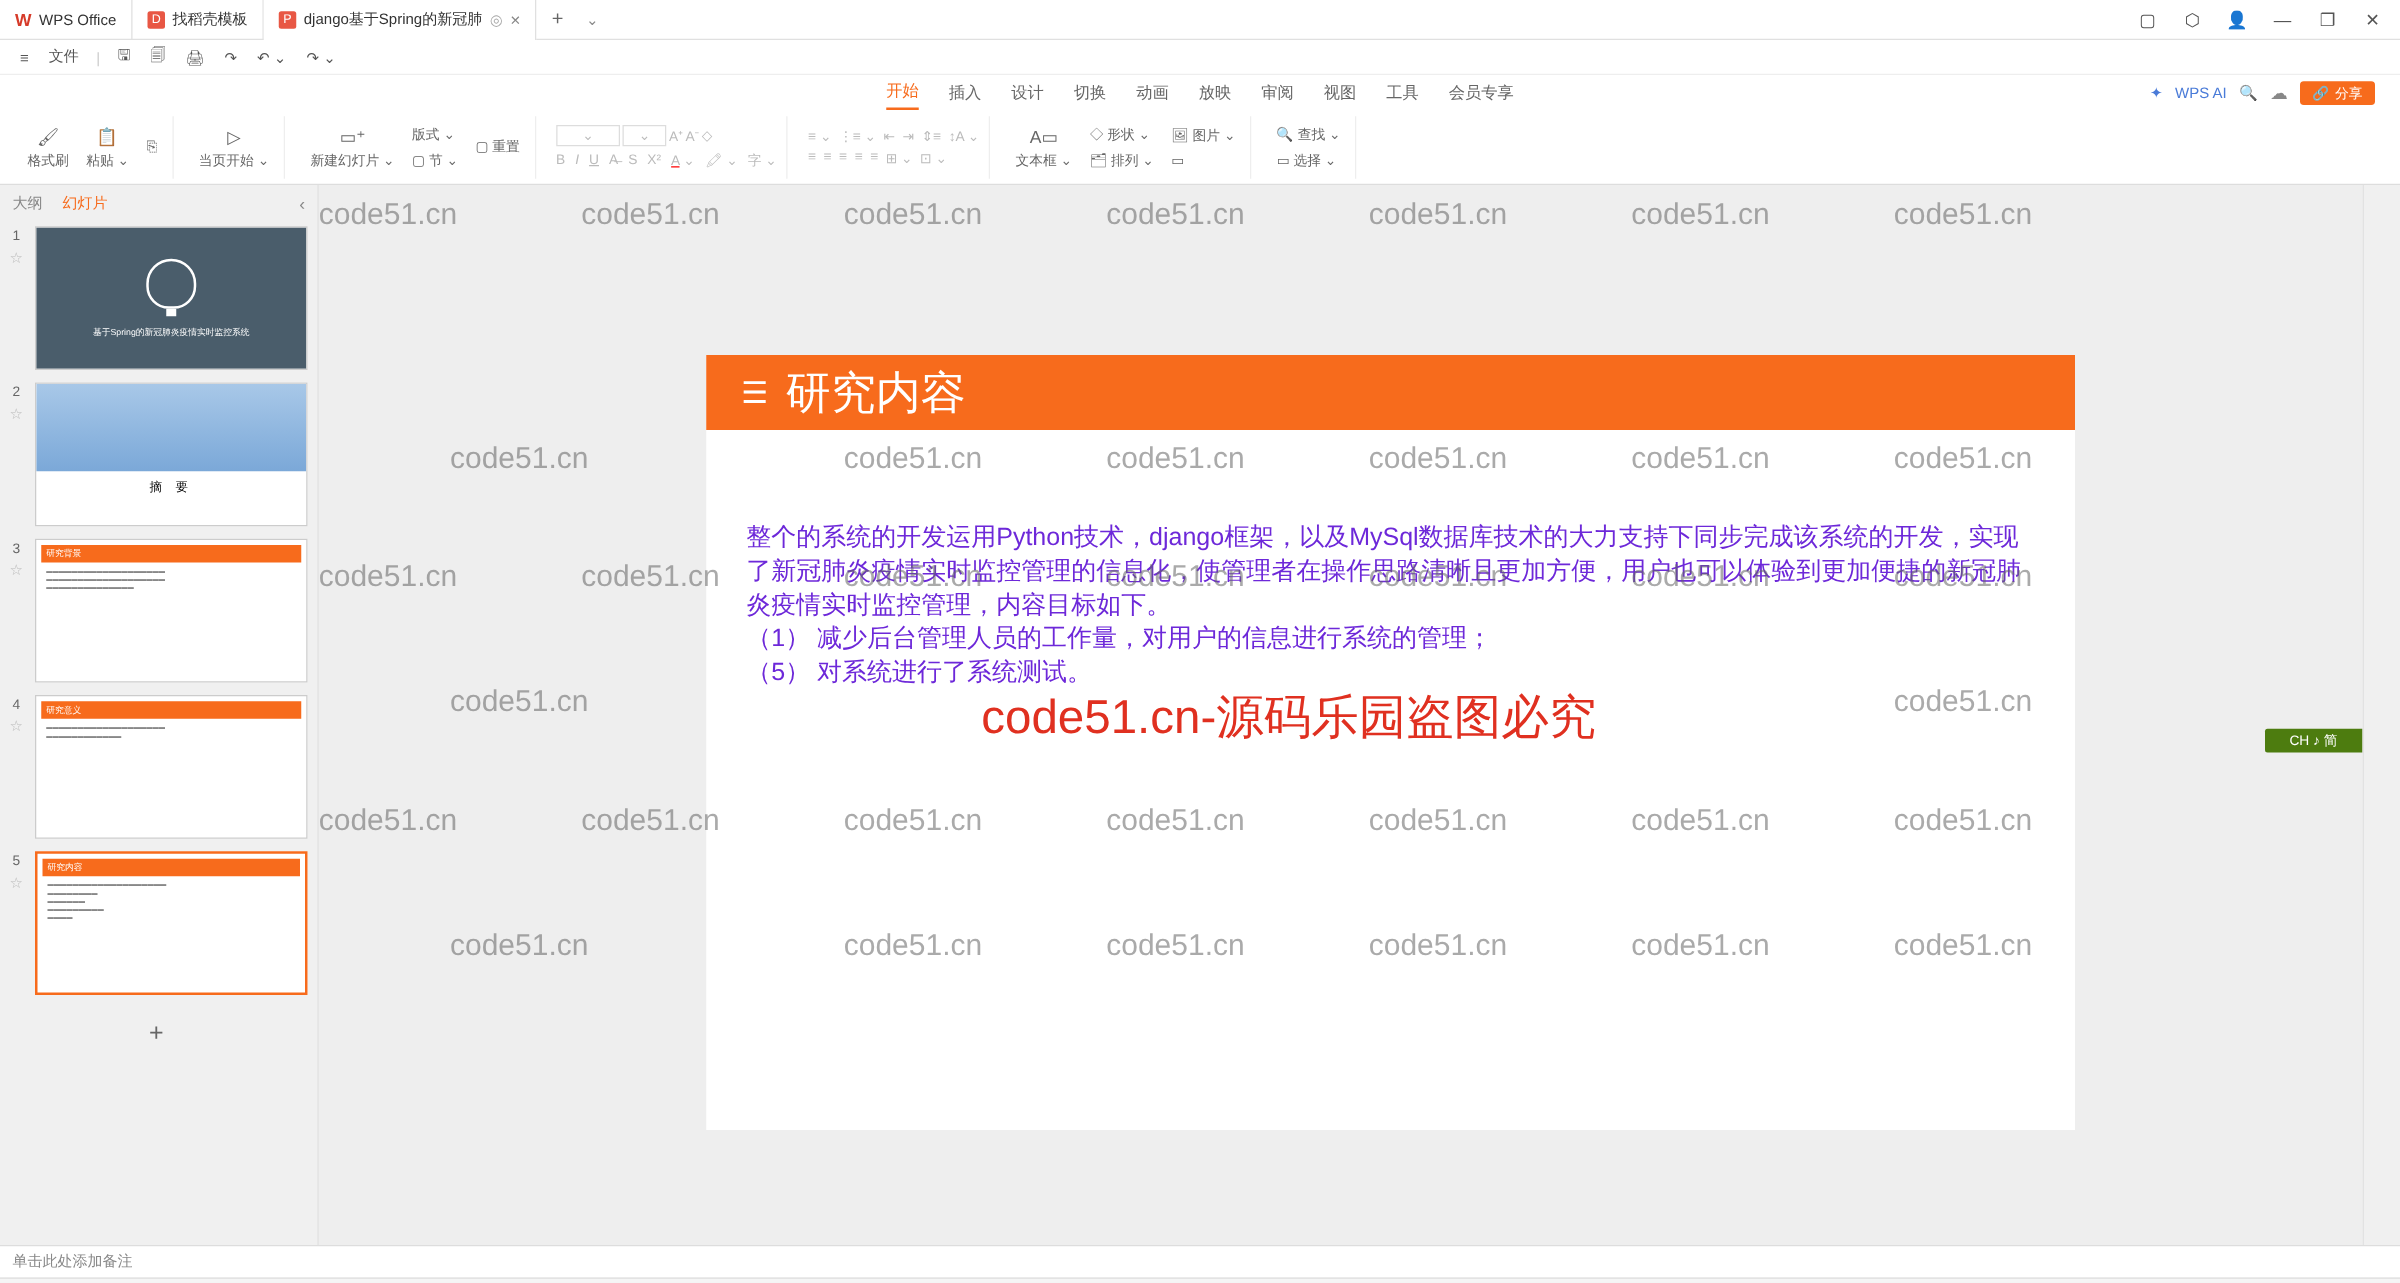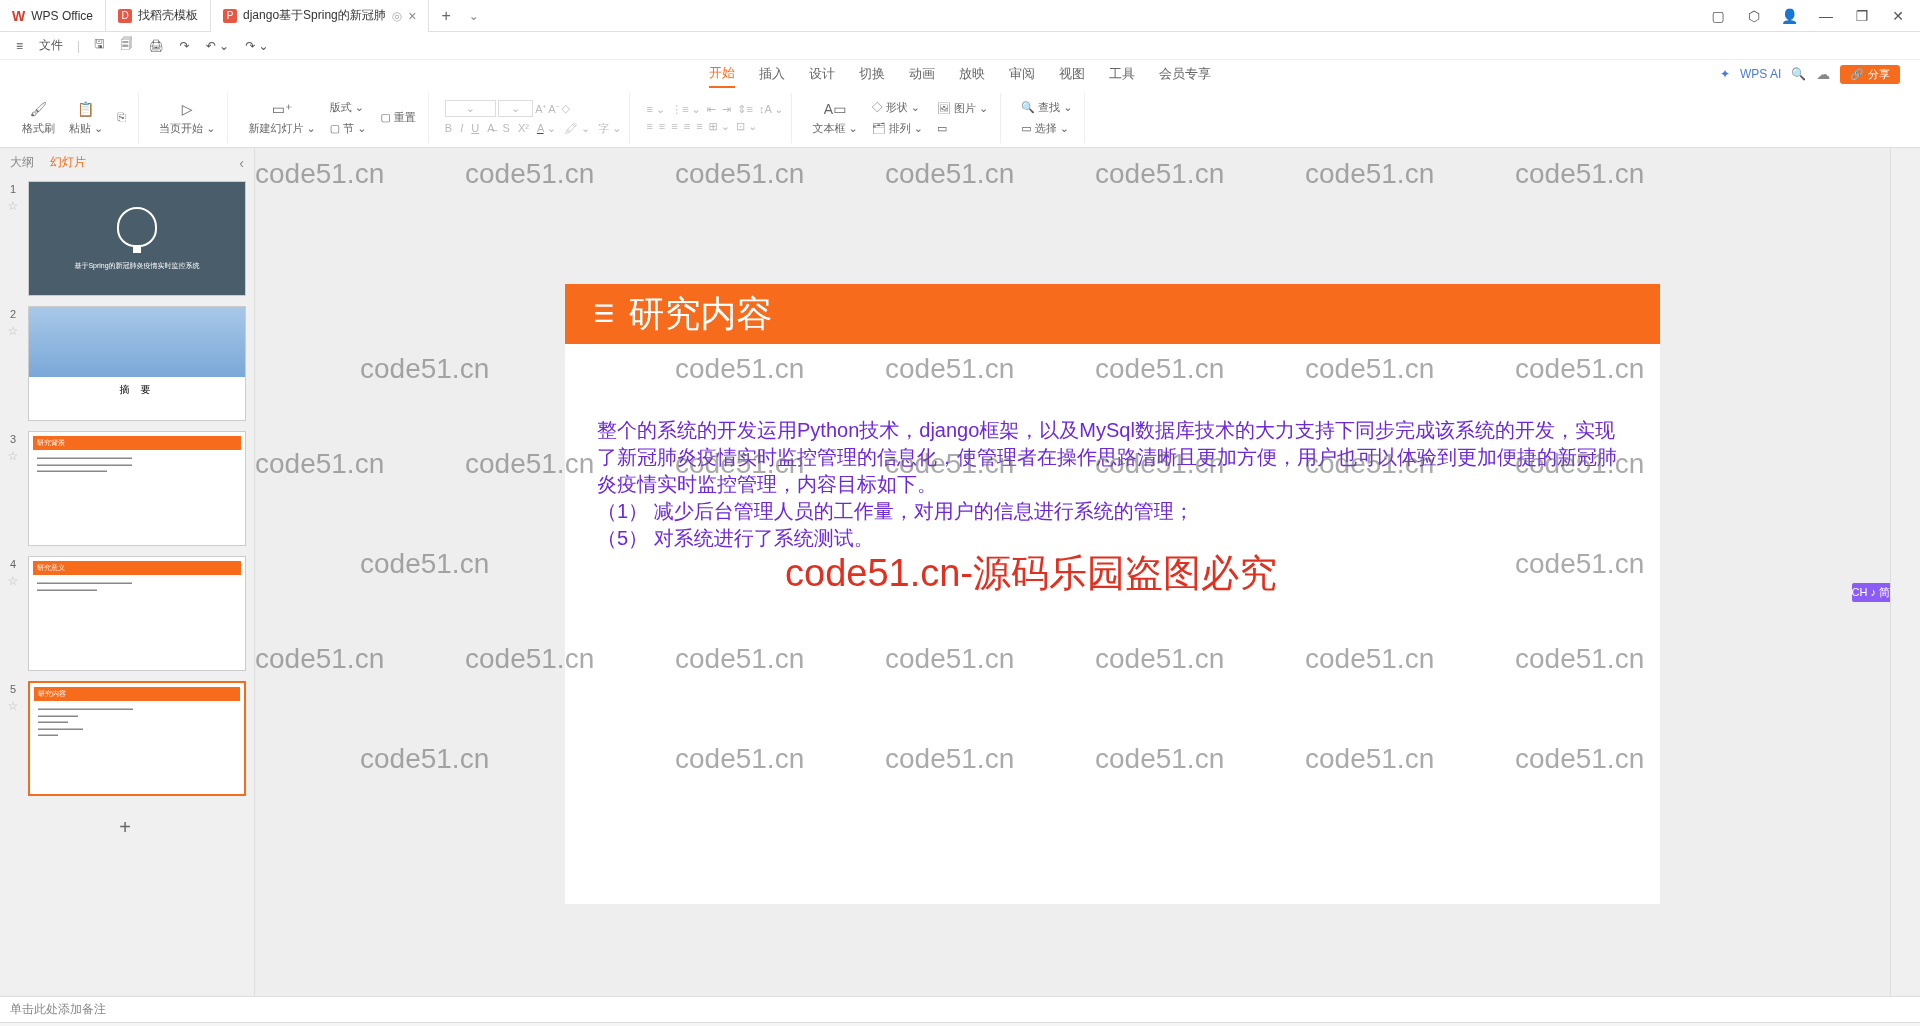--- a/index.html
+++ b/index.html
@@ -58,26 +58,26 @@
 
     
     .canvas-area { flex: 1; background: #eee; position: relative; overflow: hidden; }
     .slide-main { width: 1095px; height: 620px; background: #fff; position: absolute; left: 310px; top: 136px; }
     .slide-header { background: #f76b1c; height: 60px; display: flex; align-items: center; padding: 0 28px; gap: 14px; }
     .slide-header-icon { color: #fff; font-size: 24px; }
     .slide-title { color: #fff; font-size: 36px; font-weight: 500; }
     .slide-body { padding: 73px 32px; font-size: 20px; line-height: 1.35; color: #6d28d9; }
     .slide-body p { margin: 0; }
     .watermark-overlay { position: absolute; top: 0; left: 0; right: 0; bottom: 0; pointer-events: none; }
-    .wm-text { position: absolute; color: rgba(100,100,100,0.55); font-size: 28px; }
+    .wm-text { position: absolute; color: rgba(100,100,100,0.55); font-size: 24px; }
     .red-wm { position: absolute; color: #e03020; font-size: 38px; font-weight: 400; left: 530px; top: 400px; pointer-events: none; white-space: nowrap; }
 
     
     .right-sidebar { width: 30px; background: #f0f0f0; border-left: 1px solid #ddd; }
-    .ime-indicator { position: absolute; right: 0; top: 435px; background: #8b5cf6; color: #fff; font-size: 11px; padding: 2px 0; border-radius: 2px 0 0 2px; }
+    .ime-indicator { position: absolute; right: 0; top: 435px; background: #4d7c0f; color: #fff; font-size: 11px; padding: 2px 20px; border-radius: 2px 0 0 2px; }
 
     
     .notes-bar { height: 26px; background: #fff; border-top: 1px solid #ddd; padding: 4px 10px; font-size: 12px; color: #888; }
 
     
     .status-bar { height: 24px; background: #f5f5f5; border-top: 1px solid #ddd; display: flex; align-items: center; padding: 0 10px; font-size: 11px; color: #666; justify-content: flex-end; gap: 14px; }
 
     .share-btn { background: #f76b1c; color: #fff; padding: 2px 10px; border-radius: 3px; font-size: 11px; display: flex; align-items: center; gap: 4px; }
     .cloud-ico { font-size: 14px; color: #888; }
 

